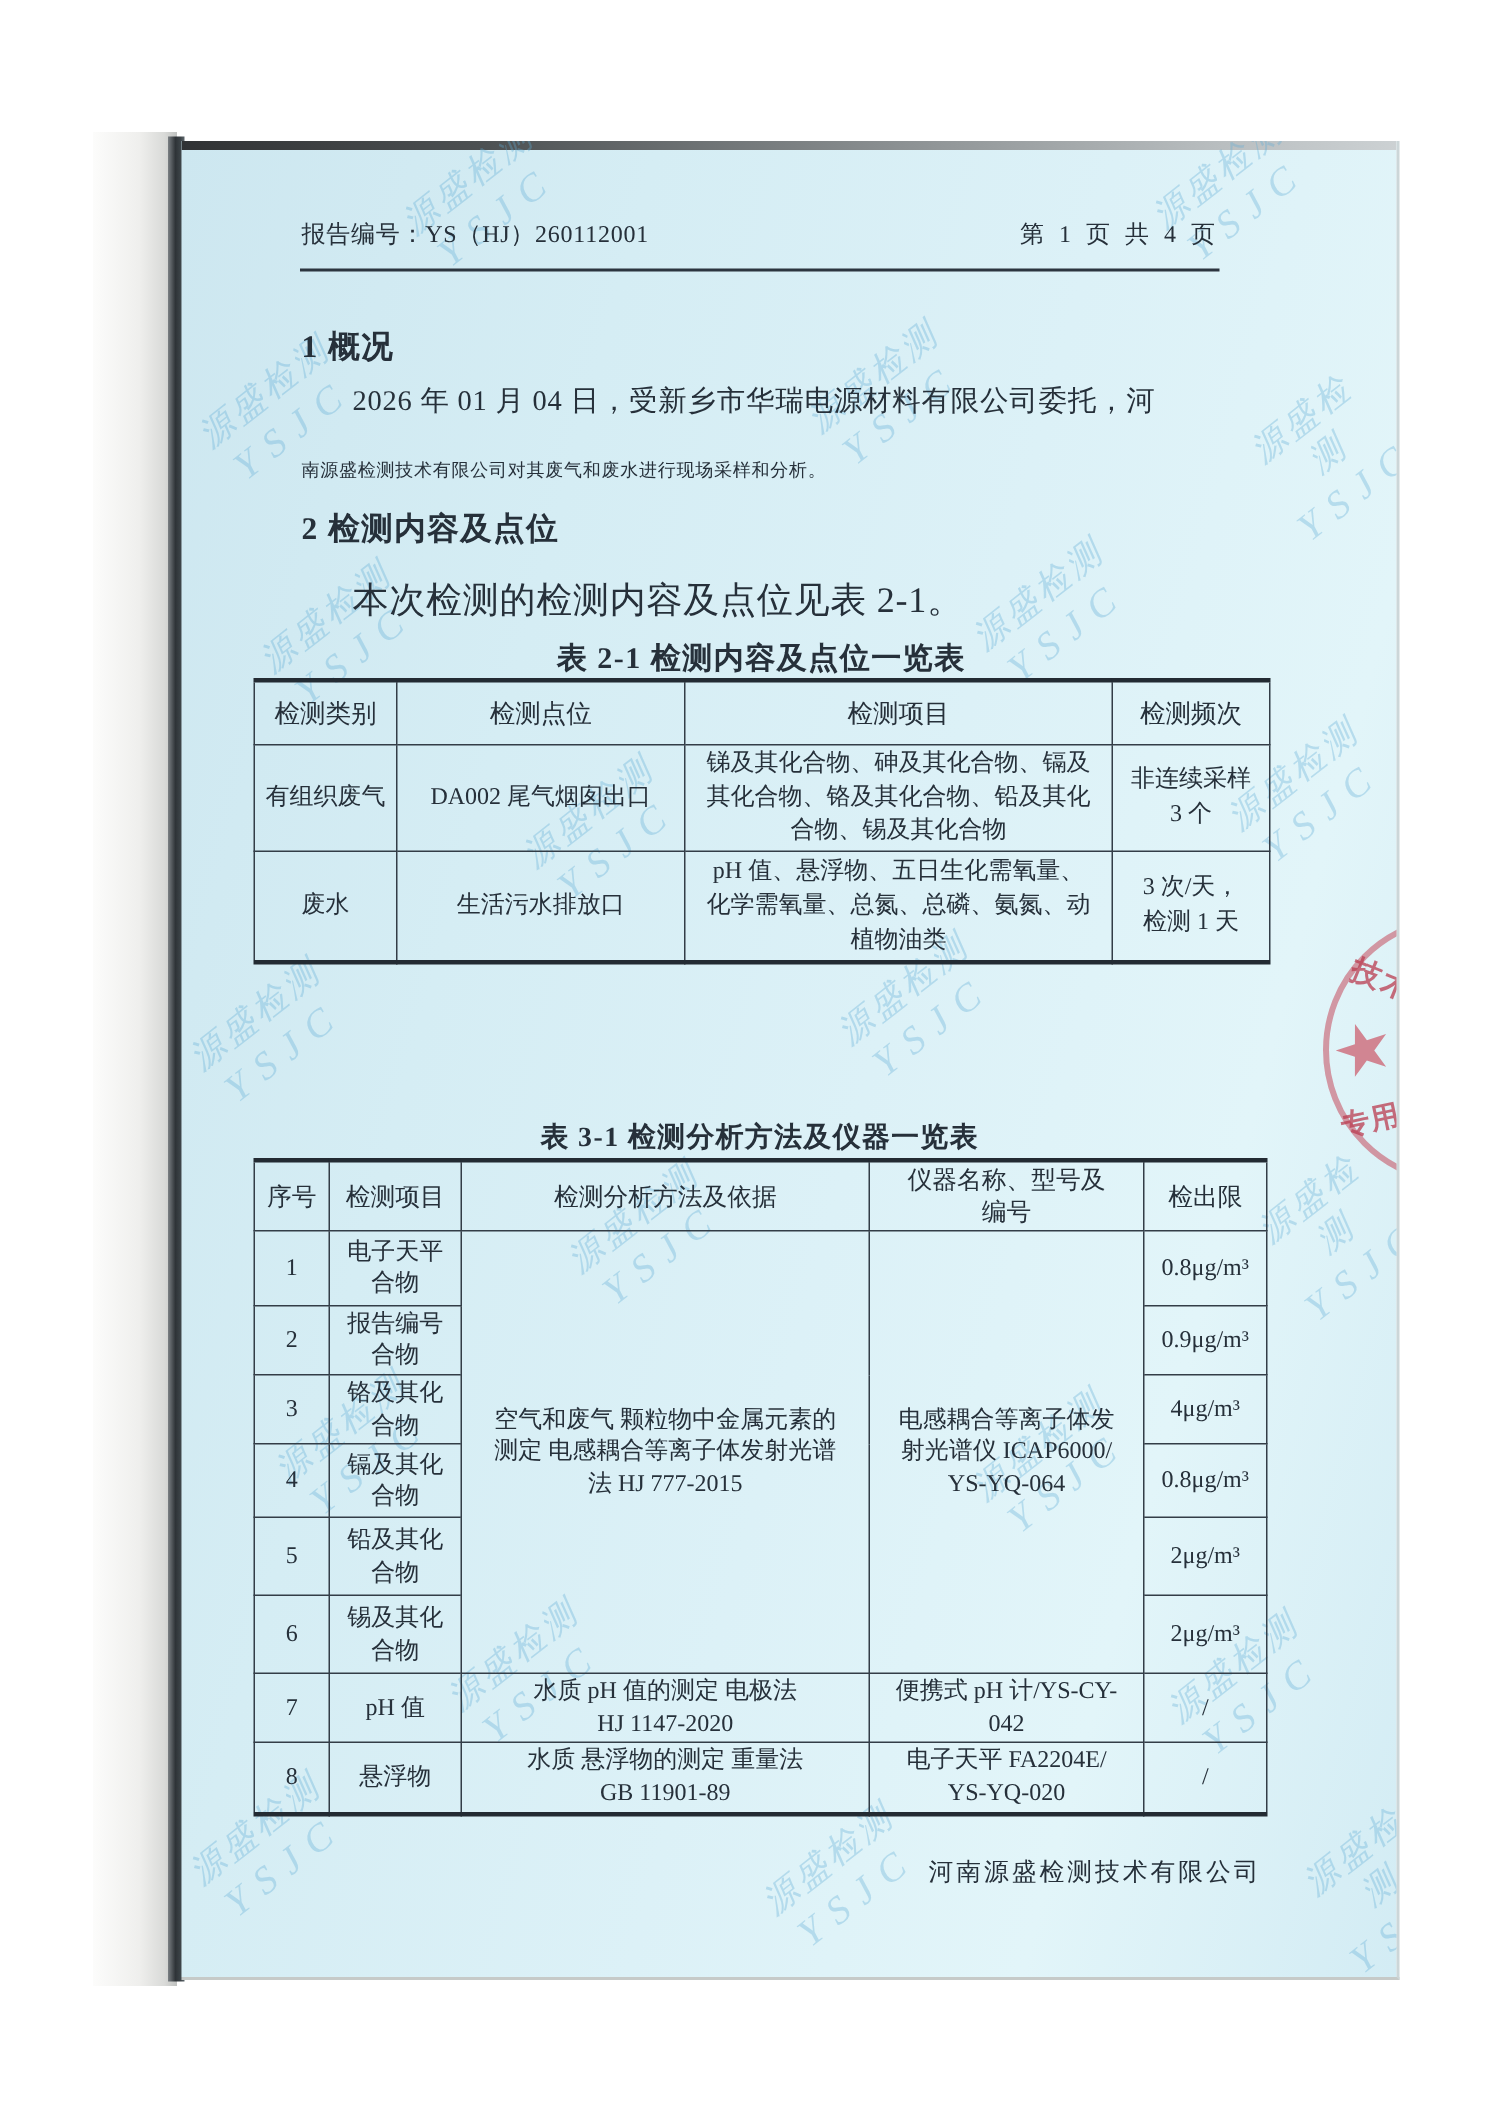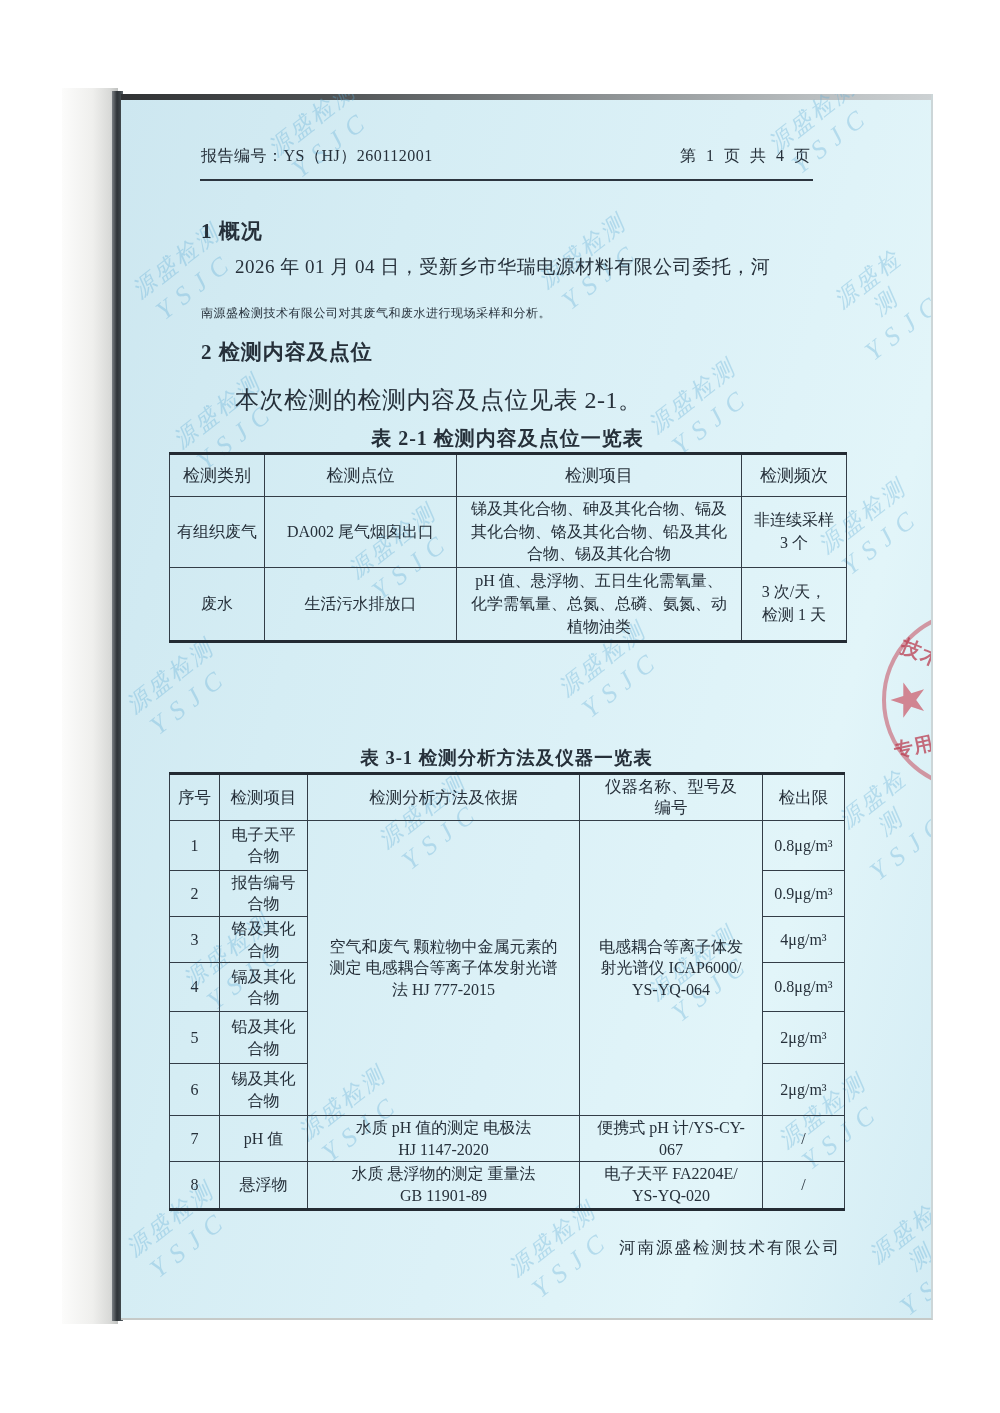--- a/index.html
+++ b/index.html
@@ -267,21 +267,21 @@
       <td class="pre">锡及其化
 合物</td>
       <td>2μg/m³</td>
     </tr>
     <tr style="height:43px">
       <td>7</td>
       <td>pH 值</td>
       <td class="pre">水质 pH 值的测定 电极法
 HJ 1147-2020</td>
       <td class="pre">便携式 pH 计/YS-CY-
-067</td>
+042</td>
       <td>/</td>
     </tr>
     <tr style="height:43px">
       <td>8</td>
       <td>悬浮物</td>
       <td class="pre">水质 悬浮物的测定 重量法
 GB 11901-89</td>
       <td class="pre">电子天平 FA2204E/
 YS-YQ-020</td>
       <td>/</td>

